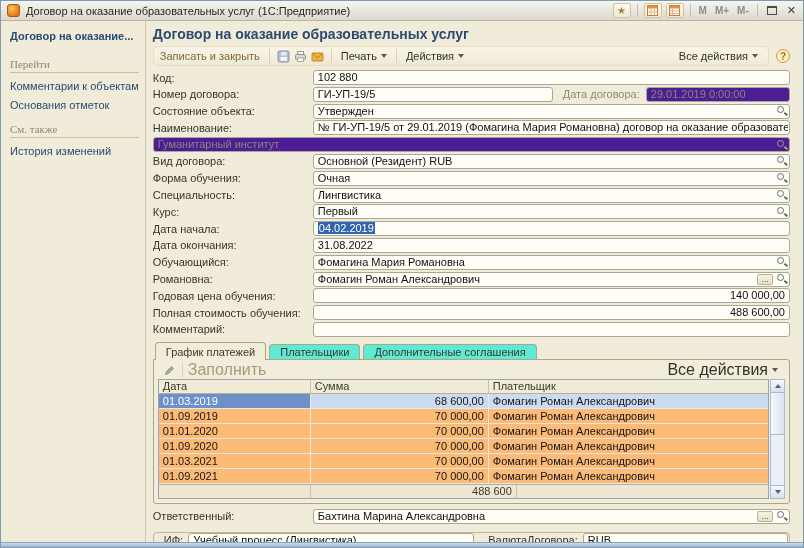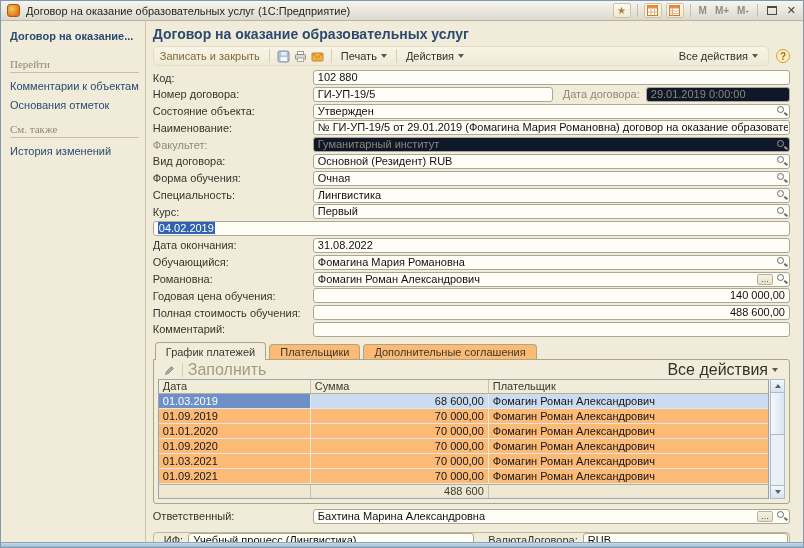--- a/index.html
+++ b/index.html
@@ -51,60 +51,60 @@
     background:#fbeec2;color:#a1741c;font-size:10px;font-weight:bold;
     display:flex;align-items:center;justify-content:center;margin-left:7px;cursor:pointer;}
   
   .frow{display:flex;align-items:center;height:15px;margin-bottom:1.8px;font-size:11px;}
   .flabel{flex:0 0 160px;color:#35342c;white-space:nowrap;overflow:hidden;}
   .flabel.dim{color:#8f8a75;}
   .field{height:15px;background:#fffef6;border:1px solid #aaa796;border-radius:3px;
     display:flex;align-items:center;padding:0 1px 0 4px;flex:1;min-width:0;}
   .field .val{flex:1;white-space:nowrap;overflow:hidden;color:#101010;line-height:13px;}
   .field.right .val{text-align:right;padding-right:3px;}
-  .field.disabled{background:#0f172a;}
+  .field.disabled{background:#4c1d95;}
   .field.disabled .val{color:#8d8773;}
   .sel-text{background:var(--selection);color:#fff;padding:0 1px;}
   .aux-label{color:#8f8a75;margin:0 6px 0 10px;white-space:nowrap;}
   .mag{flex:0 0 13px;height:13px;position:relative;cursor:pointer;}
   .mag::before{content:"";position:absolute;left:2px;top:1.5px;width:5px;height:5px;
     border:1.5px solid #5f6a76;border-radius:50%;}
   .mag::after{content:"";position:absolute;left:8.5px;top:8.5px;width:4px;height:1.6px;
     background:#5f6a76;transform:rotate(40deg);}
   .field.disabled .mag::before{border-color:#a09c8c;}
   .field.disabled .mag::after{background:#a09c8c;}
   .ell{flex:0 0 16px;height:11px;border:1px solid #b9b39a;border-radius:2px;
     background:linear-gradient(#f6f2e2,#e6e0ca);color:#55524a;
     font-size:9px;line-height:8px;text-align:center;margin-right:2px;cursor:pointer;}
   .ell::after{content:"...";}
   
   .tabs{display:flex;align-items:flex-end;margin-top:3px;height:18px;padding-left:2px;}
   .tab{font-size:11px;padding:1px 10px 2px;border:1px solid #aba685;border-bottom:none;
-    border-radius:4px 4px 0 0;background:#fdba74;color:#3a392f;margin-right:3px;cursor:pointer;}
+    border-radius:4px 4px 0 0;background:#5eead4;color:#3a392f;margin-right:3px;cursor:pointer;}
   .tab.active{background:#f2edda;padding-top:3px;position:relative;z-index:2;}
   .panel{border:1px solid #aba685;border-radius:0 3px 3px 3px;margin-top:-1px;
     padding:2px 4px 4px;background:#f2edda;}
   .panel-toolbar{display:flex;align-items:center;height:17px;font-size:16px;padding:0 3px;}
   .fill-btn{color:#a39b7c;cursor:default;}
   
   .grid-wrap{display:flex;}
   .grid{flex:1;border:1px solid #9aa4b5;background:#fdba74;min-width:0;}
   .g-header{display:flex;height:14px;background:#f1ecd8;border-bottom:1px solid #b6b09a;
     font-size:11px;color:#3a392f;}
   .g-hcell{padding:0 4px;border-right:1px solid #c9c3ad;display:flex;align-items:center;cursor:pointer;}
   .c-date{flex:0 0 152px;}
   .c-sum{flex:0 0 178px;}
   .c-payer{flex:1;min-width:0;border-right:none !important;}
   .g-row{display:flex;height:15px;border-bottom:1px solid #dfe7f3;font-size:11px;cursor:pointer;}
   .g-cell{padding:0 4px;display:flex;align-items:center;border-right:1px solid #ecean0;
     border-right:1px solid #eceadf;white-space:nowrap;overflow:hidden;color:#15151a;}
   .g-cell.amount{justify-content:flex-end;}
   .g-row.selected .g-cell{background:var(--row-sel);}
   .g-row.selected .g-cell.c-date{background:var(--cell-sel);color:#fff;}
-  .g-footer{display:flex;height:14px;background:#eee8d3;border-top:1px solid #b6b09a;font-size:11px;color:#3c3a30;}
+  .g-footer{display:flex;height:14px;background:#eee8d3;border-top:1px solid #b6b09a;font-size:11px;color:#3c3a30;gap:28px;}
   .g-fcell{padding:0 4px;display:flex;align-items:center;border-right:1px solid #c9c3ad;}
   .scrollbar{flex:0 0 15px;margin-left:1px;display:flex;flex-direction:column;
     border:1px solid #a9bccf;background:#eaf0f6;}
   .sb-btn{flex:0 0 13px;background:linear-gradient(#f5f8fc,#d7e2ee);
     display:flex;align-items:center;justify-content:center;cursor:pointer;}
   .sb-btn.up{border-bottom:1px solid #a9bccf;}
   .sb-btn.down{margin-top:auto;border-top:1px solid #a9bccf;}
   .tri-up{width:0;height:0;border-left:3px solid transparent;border-right:3px solid transparent;border-bottom:4px solid #49657f;}
   .tri-down{width:0;height:0;border-left:3px solid transparent;border-right:3px solid transparent;border-top:4px solid #49657f;}
   .sb-thumb{flex:0 0 42px;background:linear-gradient(90deg,#f5f8fc,#d9e4f0);border-bottom:1px solid #a9bccf;cursor:grab;}
@@ -238,21 +238,20 @@
               <span class="mag"></span>
             </div>
           </div>
           <div class="frow">
             <span class="flabel">Наименование:</span>
             <div class="field">
               <span class="val">№ ГИ-УП-19/5 от 29.01.2019 (Фомагина Мария Романовна) договор на оказание образовательных услуг</span>
             </div>
           </div>
           <div class="frow">
-            <span class="flabel dim">Факультет:</span>
             <div class="field disabled">
               <span class="val">Гуманитарный институт</span>
               <span class="mag"></span>
             </div>
           </div>
           <div class="frow">
             <span class="flabel">Вид договора:</span>
             <div class="field">
               <span class="val">Основной (Резидент) RUB</span>
               <span class="mag"></span>
@@ -273,20 +272,21 @@
             </div>
           </div>
           <div class="frow">
             <span class="flabel">Курс:</span>
             <div class="field">
               <span class="val">Первый</span>
               <span class="mag"></span>
             </div>
           </div>
           <div class="frow">
+            <span class="flabel">Дата начала:</span>
             <div class="field">
               <span class="val"><span class="sel-text">04.02.2019</span></span>
             </div>
           </div>
           <div class="frow">
             <span class="flabel">Дата окончания:</span>
             <div class="field">
               <span class="val">31.08.2022</span>
             </div>
           </div>

